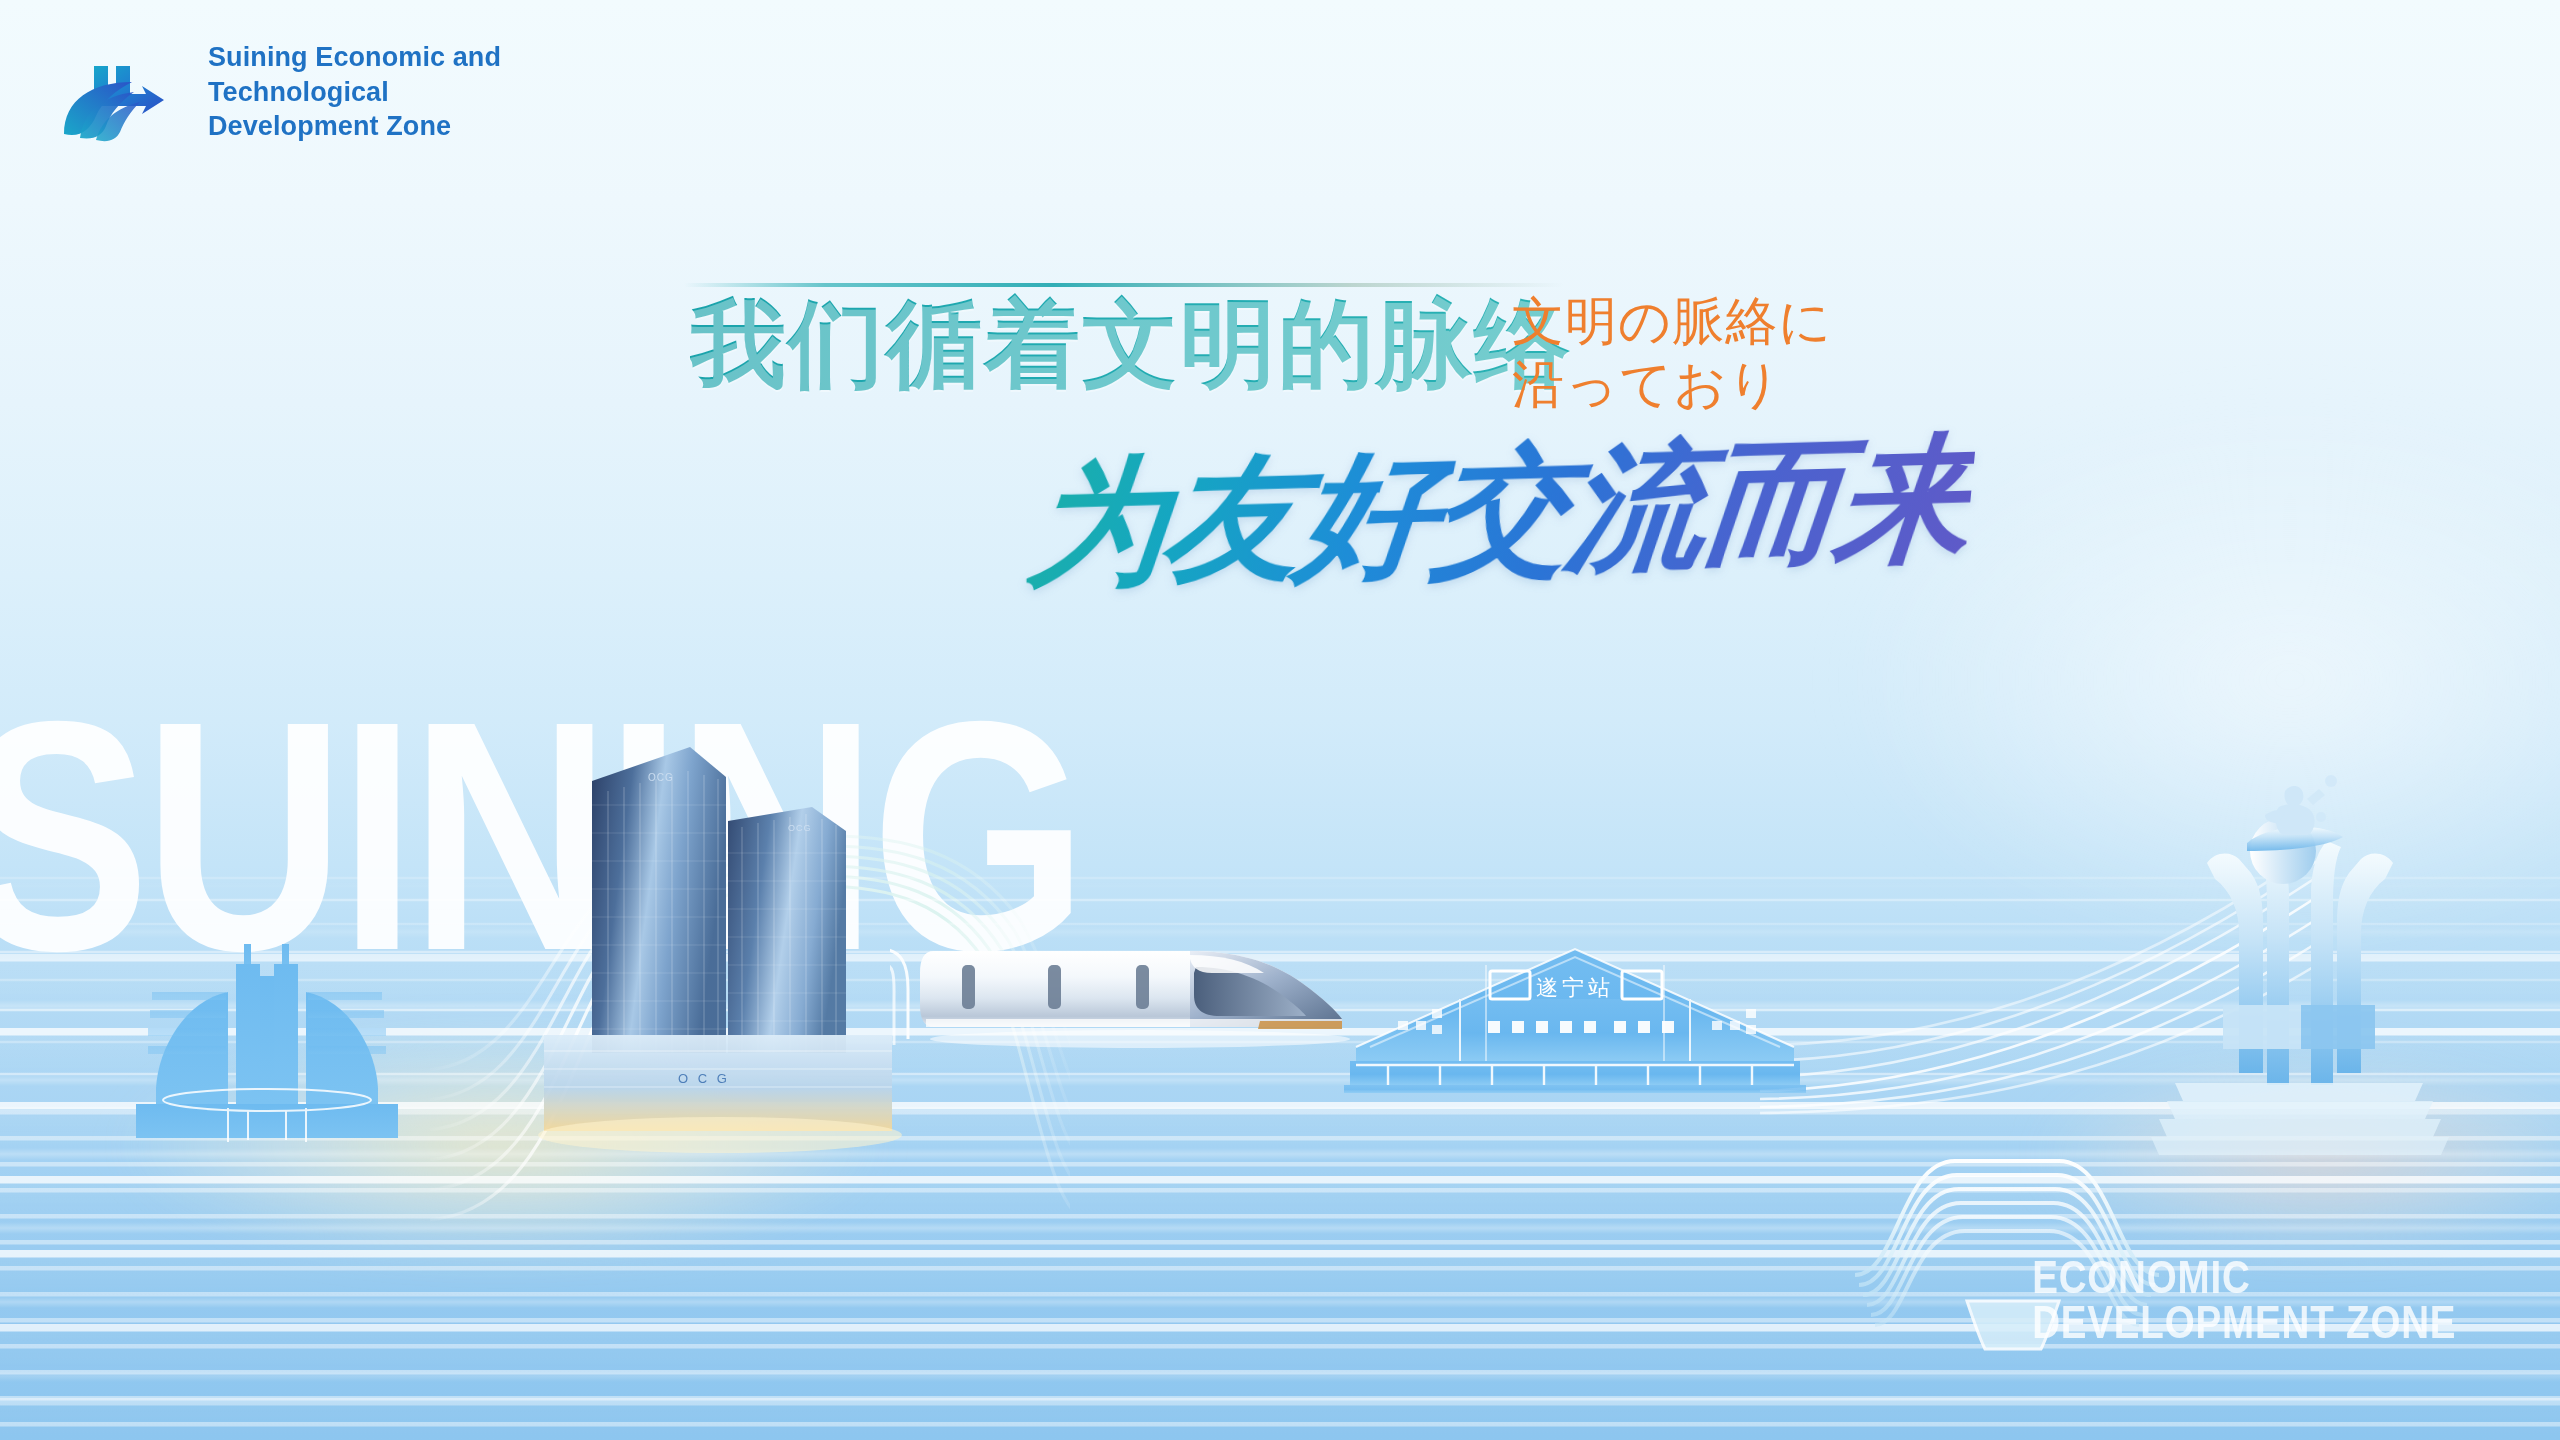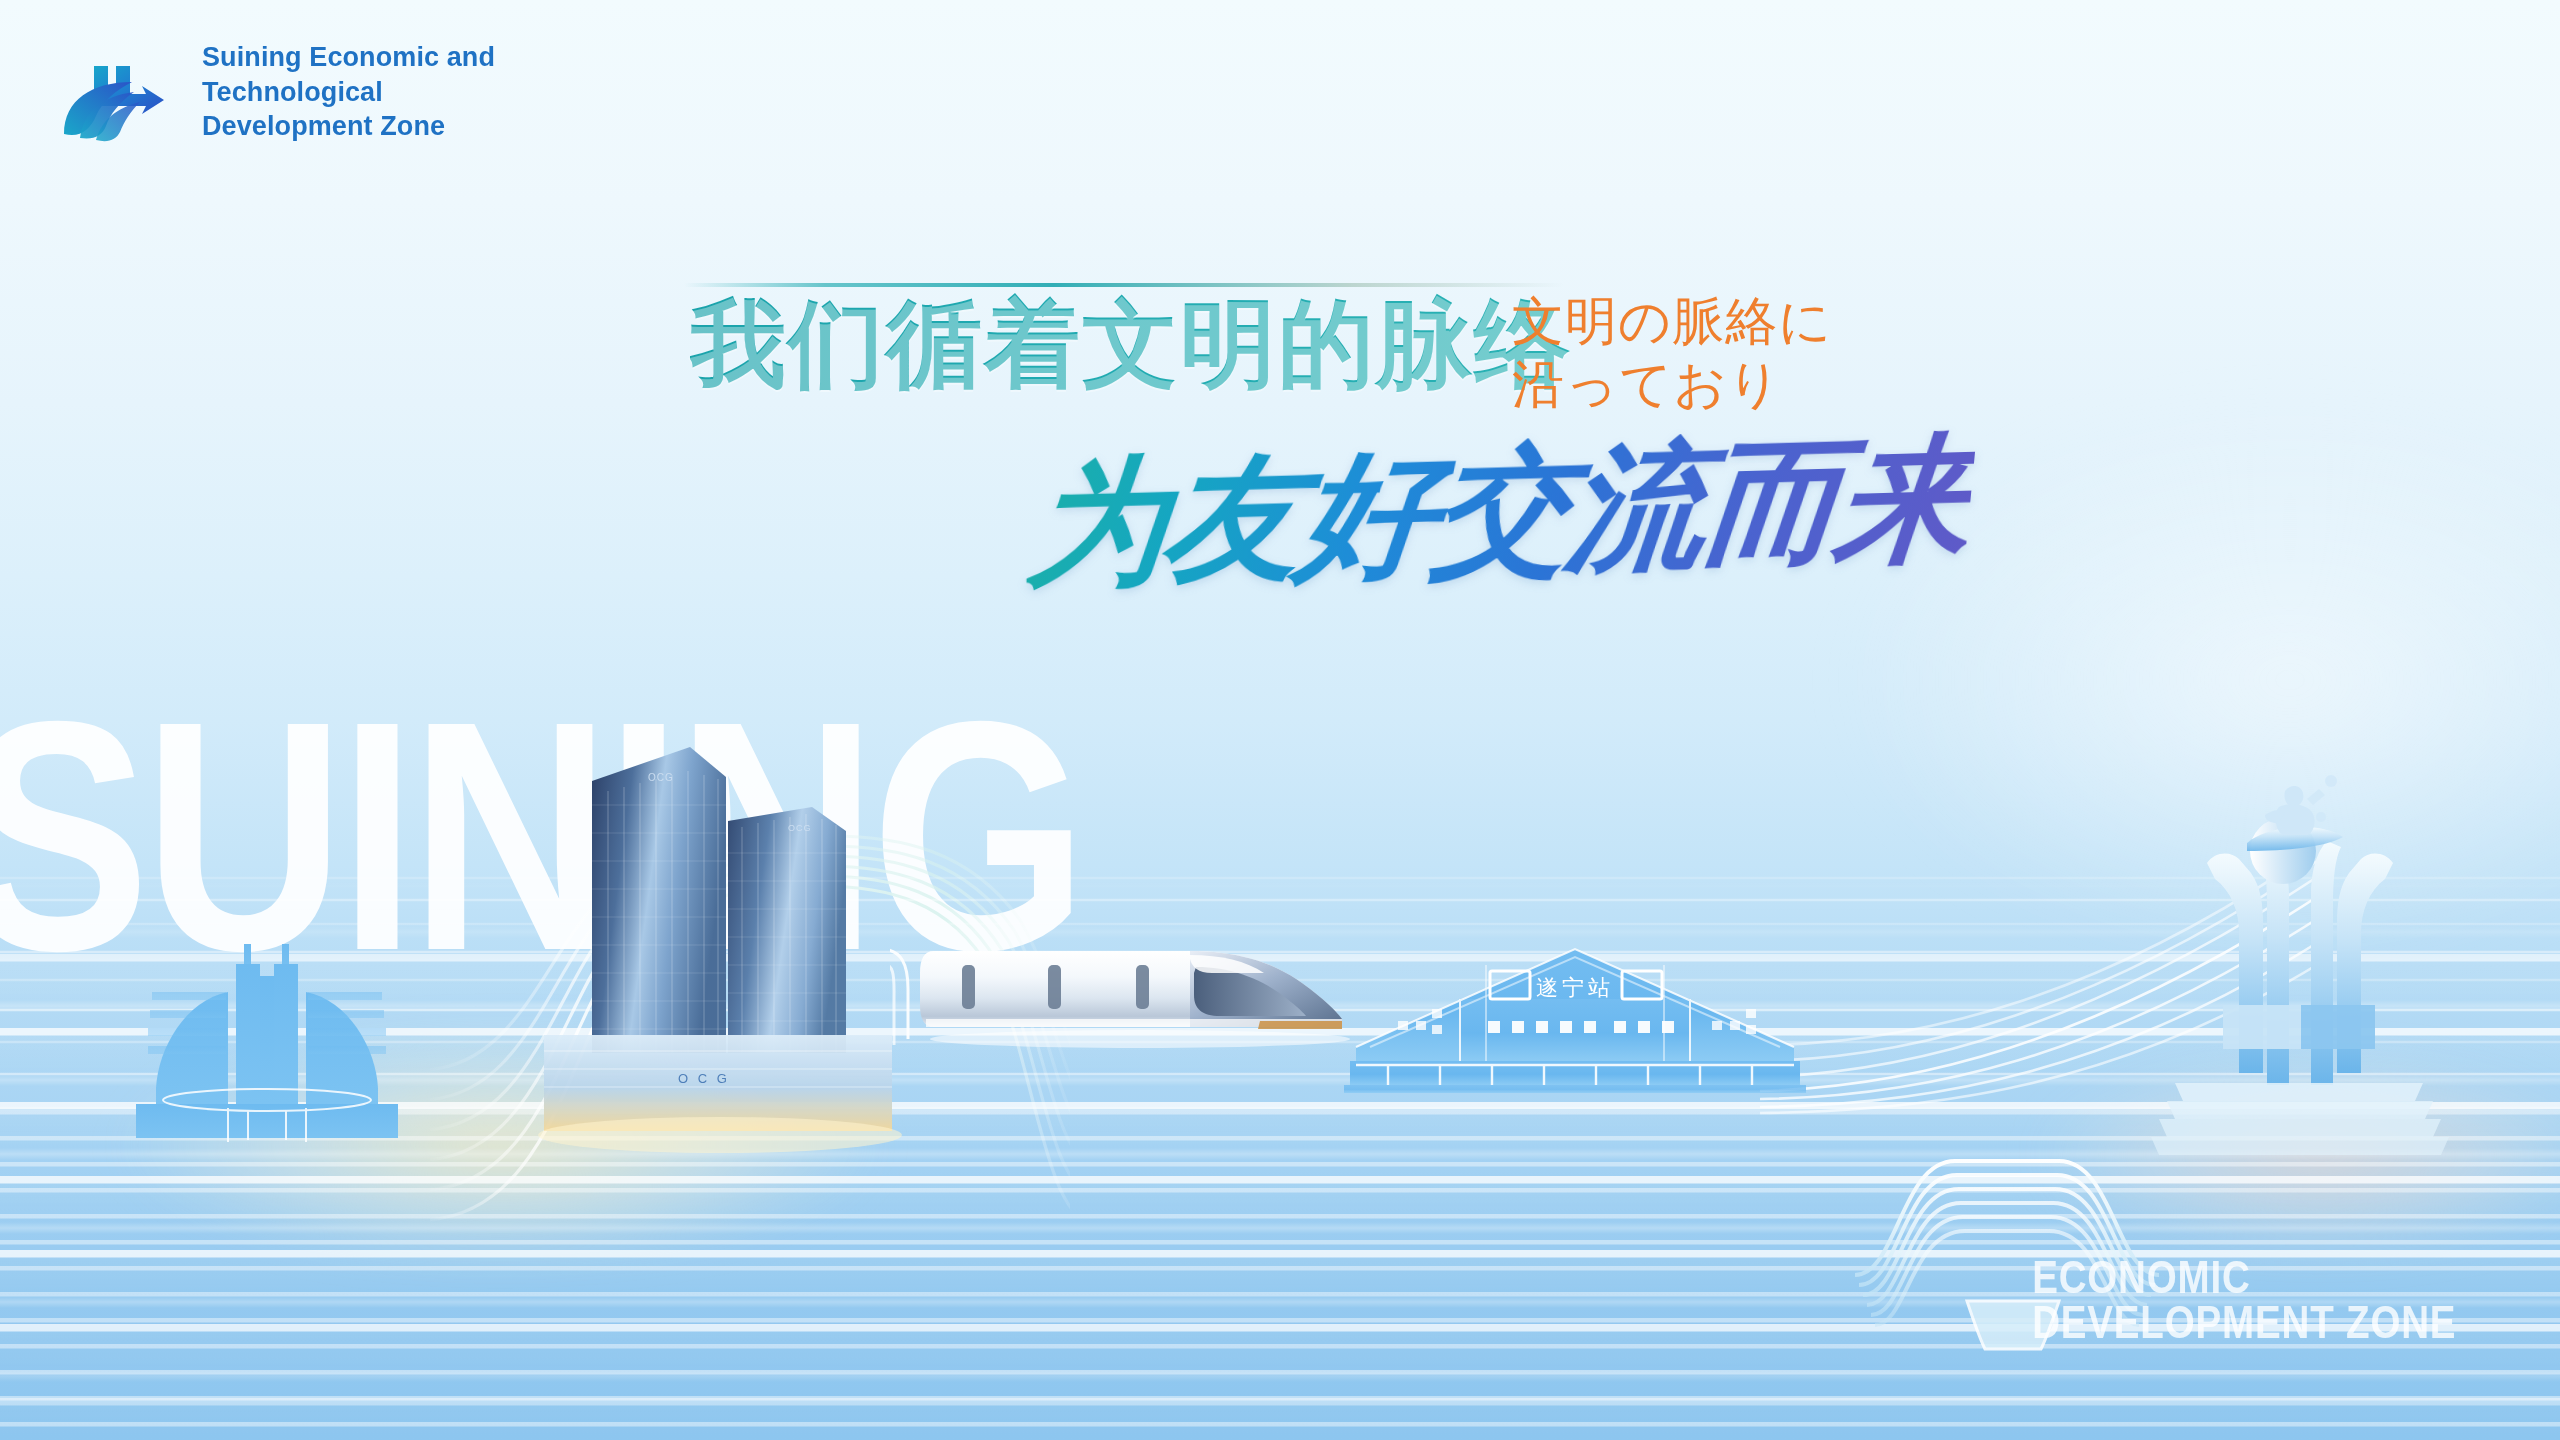--- a/index.html
+++ b/index.html
@@ -74,21 +74,21 @@
   }
   
   .speedlines{
     position:absolute; left:0; right:0; top:860px; height:280px;
     pointer-events:none; opacity:.85;
   }
 
   
   .logo-block{
     position:absolute; left:58px; top:38px;
-    display:flex; align-items:center; gap:16px;
+    display:flex; align-items:center; gap:22px;
   }
   .logo-mark{ width:128px; height:108px; flex:0 0 auto; }
   .logo-text{
     font-weight:bold; font-size:27px; line-height:1.28;
     color:#1f72c4; letter-spacing:.1px; white-space:pre-line;
   }
 
   
   .headline-rule{
     position:absolute; left:684px; top:283px; width:880px; height:4px;

